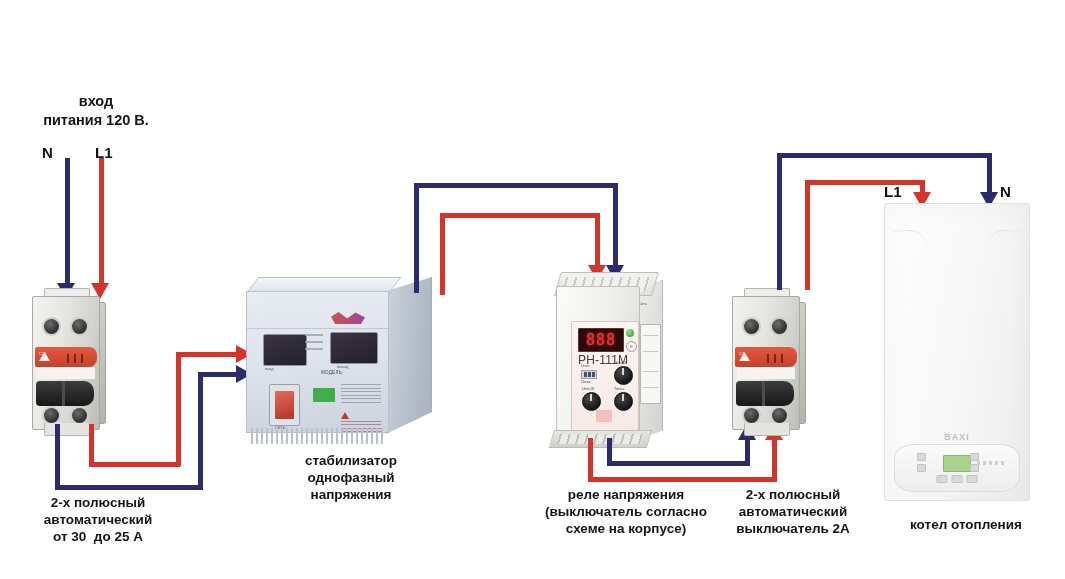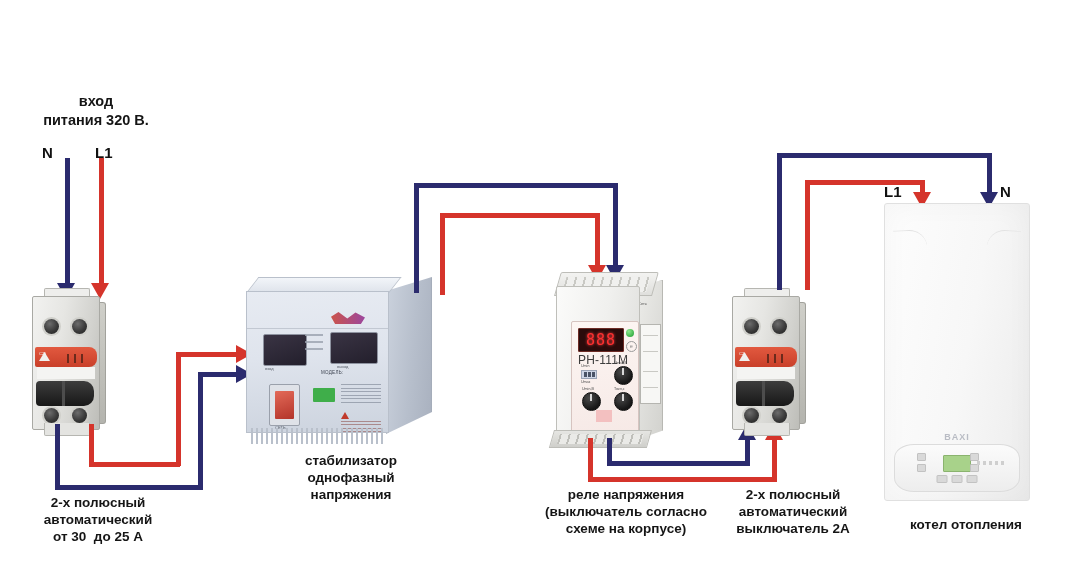--- a/index.html
+++ b/index.html
@@ -263,21 +263,21 @@
   .boi-knobtxt{position:absolute;right:14px;top:16px;width:28px;height:4px;background:repeating-linear-gradient(90deg,#cfcfcf 0 3px,transparent 3px 6px);}
 </style>
 </head>
 <body>
 
 <div class="stage">
 
 
   <div class="abs caption" id="cap-input">
     <span class="ln">вход</span>
-    <span class="ln">питания 320 В.</span>
+    <span class="ln">питания 120 В.</span>
   </div>
 
   <div class="abs termlabel" style="left:42px;top:144px;">N</div>
   <div class="abs termlabel" style="left:95px;top:144px;">L1</div>
 
   <div class="abs wire vert wN" style="left:65px;top:158px;height:130px;"></div>
   <div class="abs arrow arrow-down ad-N" style="left:57px;top:283px;"></div>
 
   <div class="abs wire vert wL" style="left:99px;top:158px;height:130px;"></div>
   <div class="abs arrow arrow-down ad-L" style="left:91px;top:283px;"></div>

